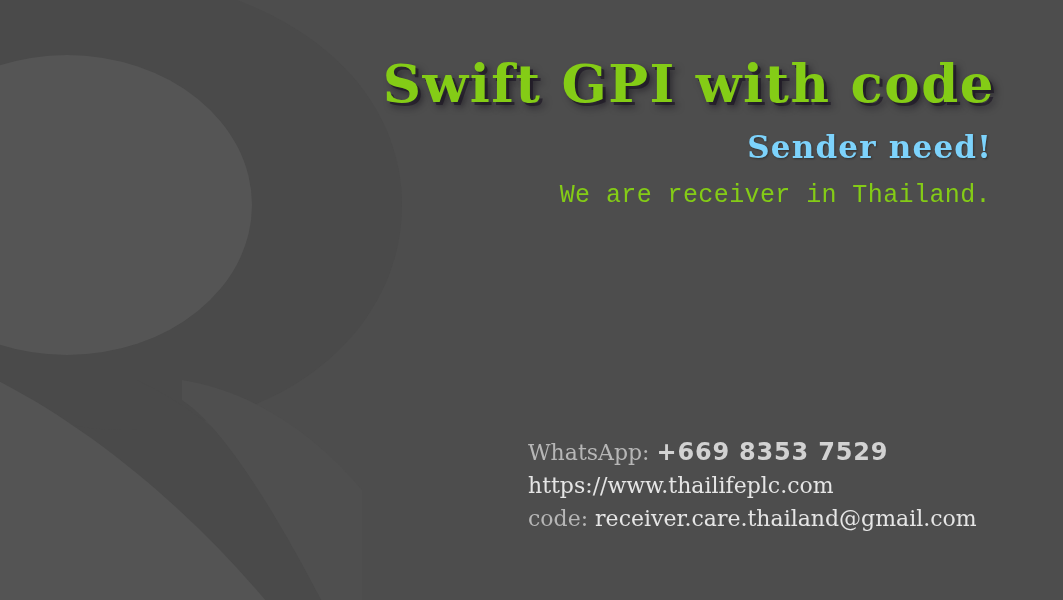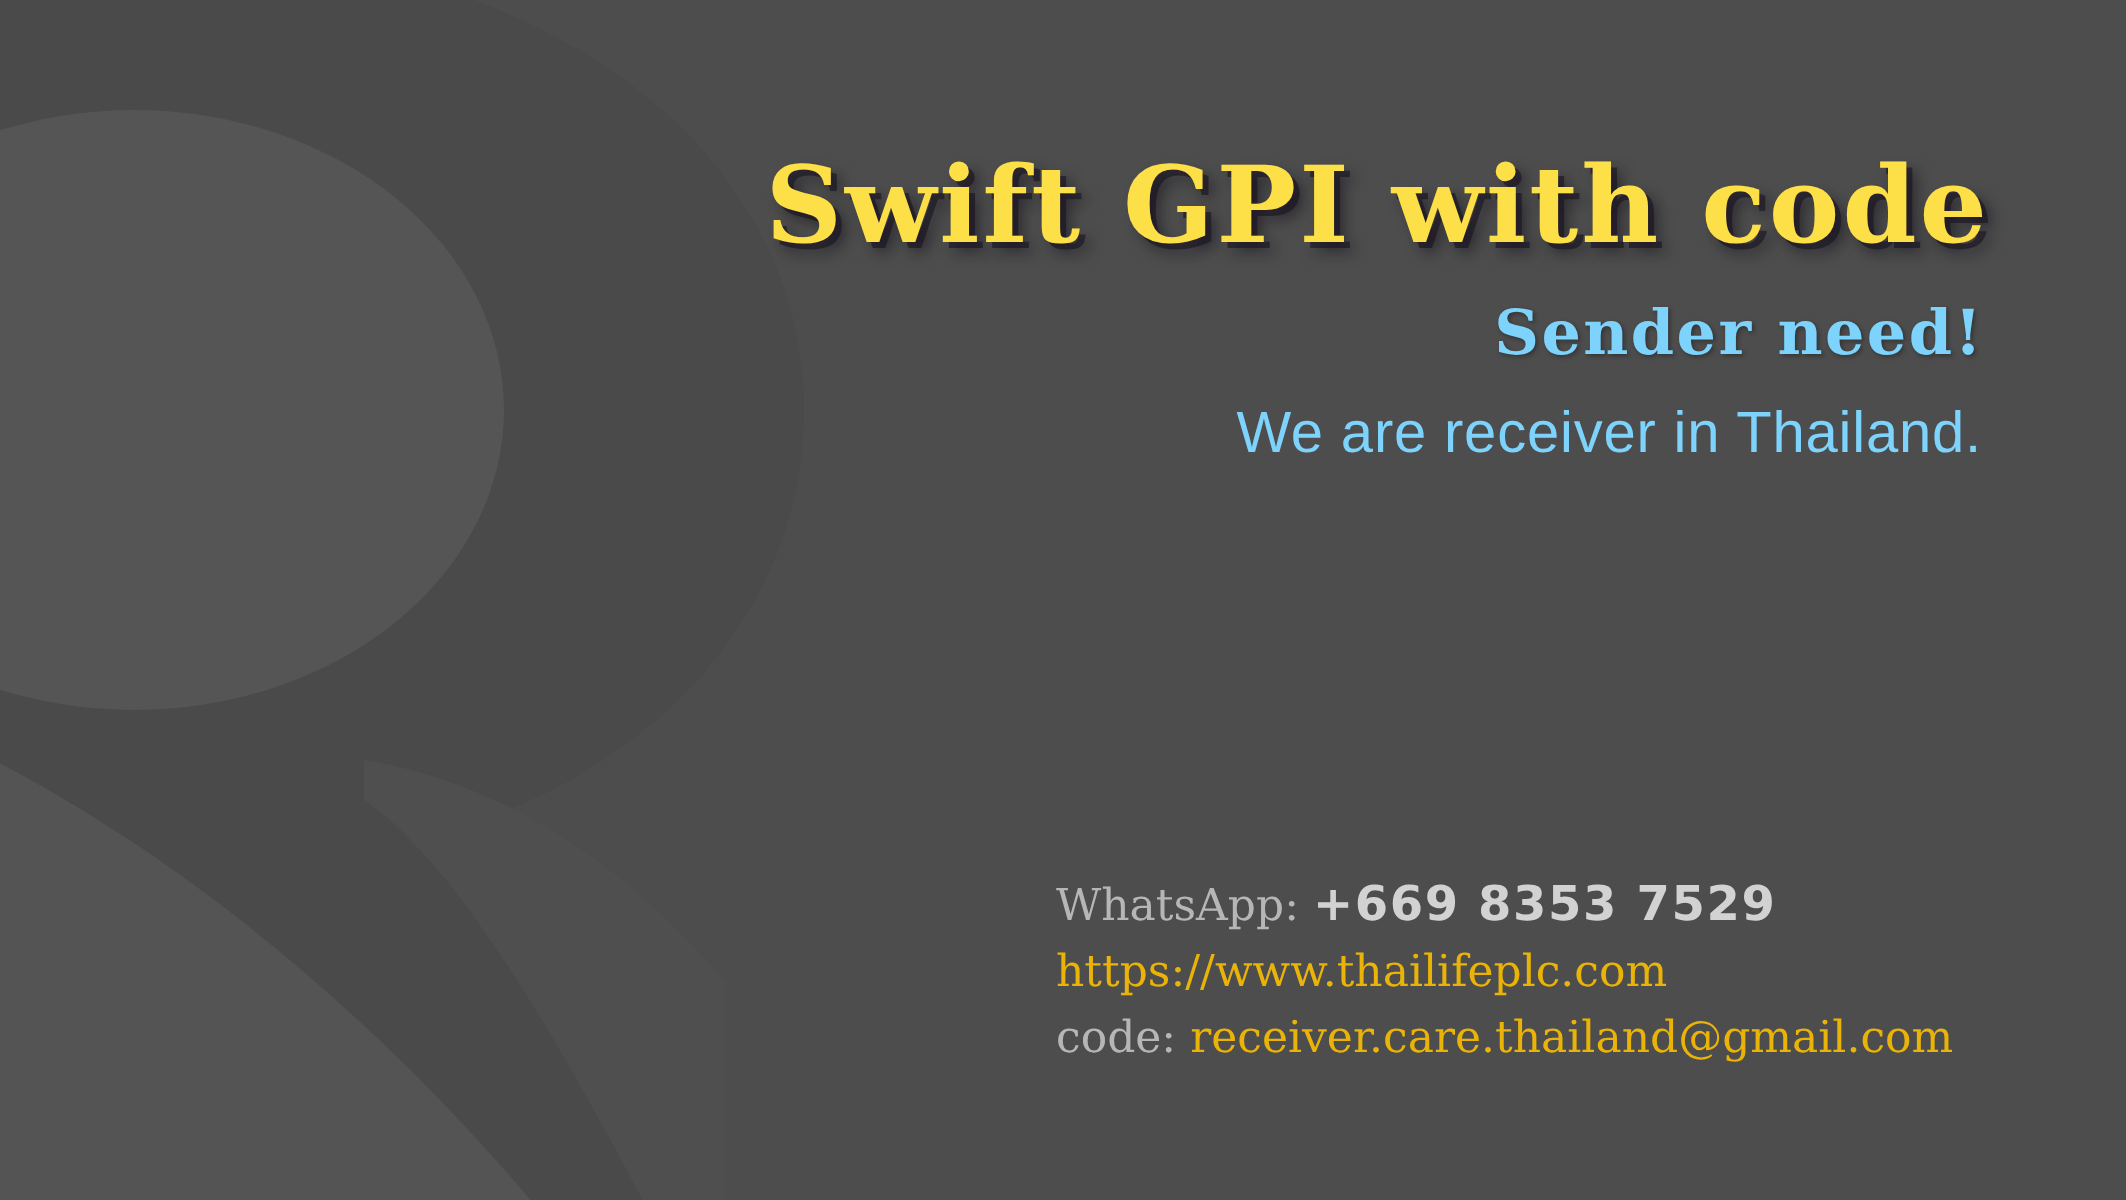--- a/index.html
+++ b/index.html
@@ -40,27 +40,27 @@
     left: 0;
     top: 0;
     width: 1063px;
     text-align: right;
     padding-right: 68px;
     box-sizing: border-box;
   }
 
   .title {
     margin: 0;
-    padding-top: 76px;
+    padding-top: 56px;
     font-family: "DejaVu Serif", "Liberation Serif", serif;
     font-weight: bold;
     font-size: 53px;
     line-height: 1.05;
     letter-spacing: 1.5px;
-    color: #fde047;
+    color: #84cc16;
     text-shadow:
        3px 3px 0 rgba(26,20,34,0.62),
        5px 5px 7px rgba(18,14,24,0.55);
     white-space: nowrap;
   }
 
   .subtitle {
     margin: 0;
     padding-top: 17px;
     padding-right: 3px;
@@ -70,25 +70,25 @@
     letter-spacing: 1.2px;
     color: #7dd3fc;
     text-shadow: 1px 1px 2px rgba(20,20,20,0.45);
     white-space: nowrap;
   }
 
   .tagline {
     margin: 0;
     padding-top: 16px;
     padding-right: 4px;
-    font-family: Liberation Sans, sans-serif;
+    font-family: Liberation Mono, monospace;
     font-weight: 400;
-    font-size: 29px;
+    font-size: 25px;
     letter-spacing: 0.4px;
-    color: #7dd3fc;
+    color: #84cc16;
     white-space: nowrap;
   }
 
   
   .contact {
     position: absolute;
     left: 528px;
     top: 436px;
     color: #b9b9b9;
   }
@@ -107,21 +107,21 @@
   .contact-value-strong {
     font-family: "DejaVu Sans", "Liberation Sans", sans-serif;
     font-weight: bold;
     font-size: 24px;
     letter-spacing: 0.8px;
     color: #d2d2d2;
   }
   .contact-value {
     font-family: "DejaVu Serif", "Liberation Serif", serif;
     font-size: 22px;
-    color: #eab308;
+    color: #e5e5e5;
   }
 </style>
 </head>
 <body>
 
 <div class="slide">
 
   <div class="watermark">
     <svg viewBox="0 0 660 700" xmlns="http://www.w3.org/2000/svg" aria-hidden="true">
 

